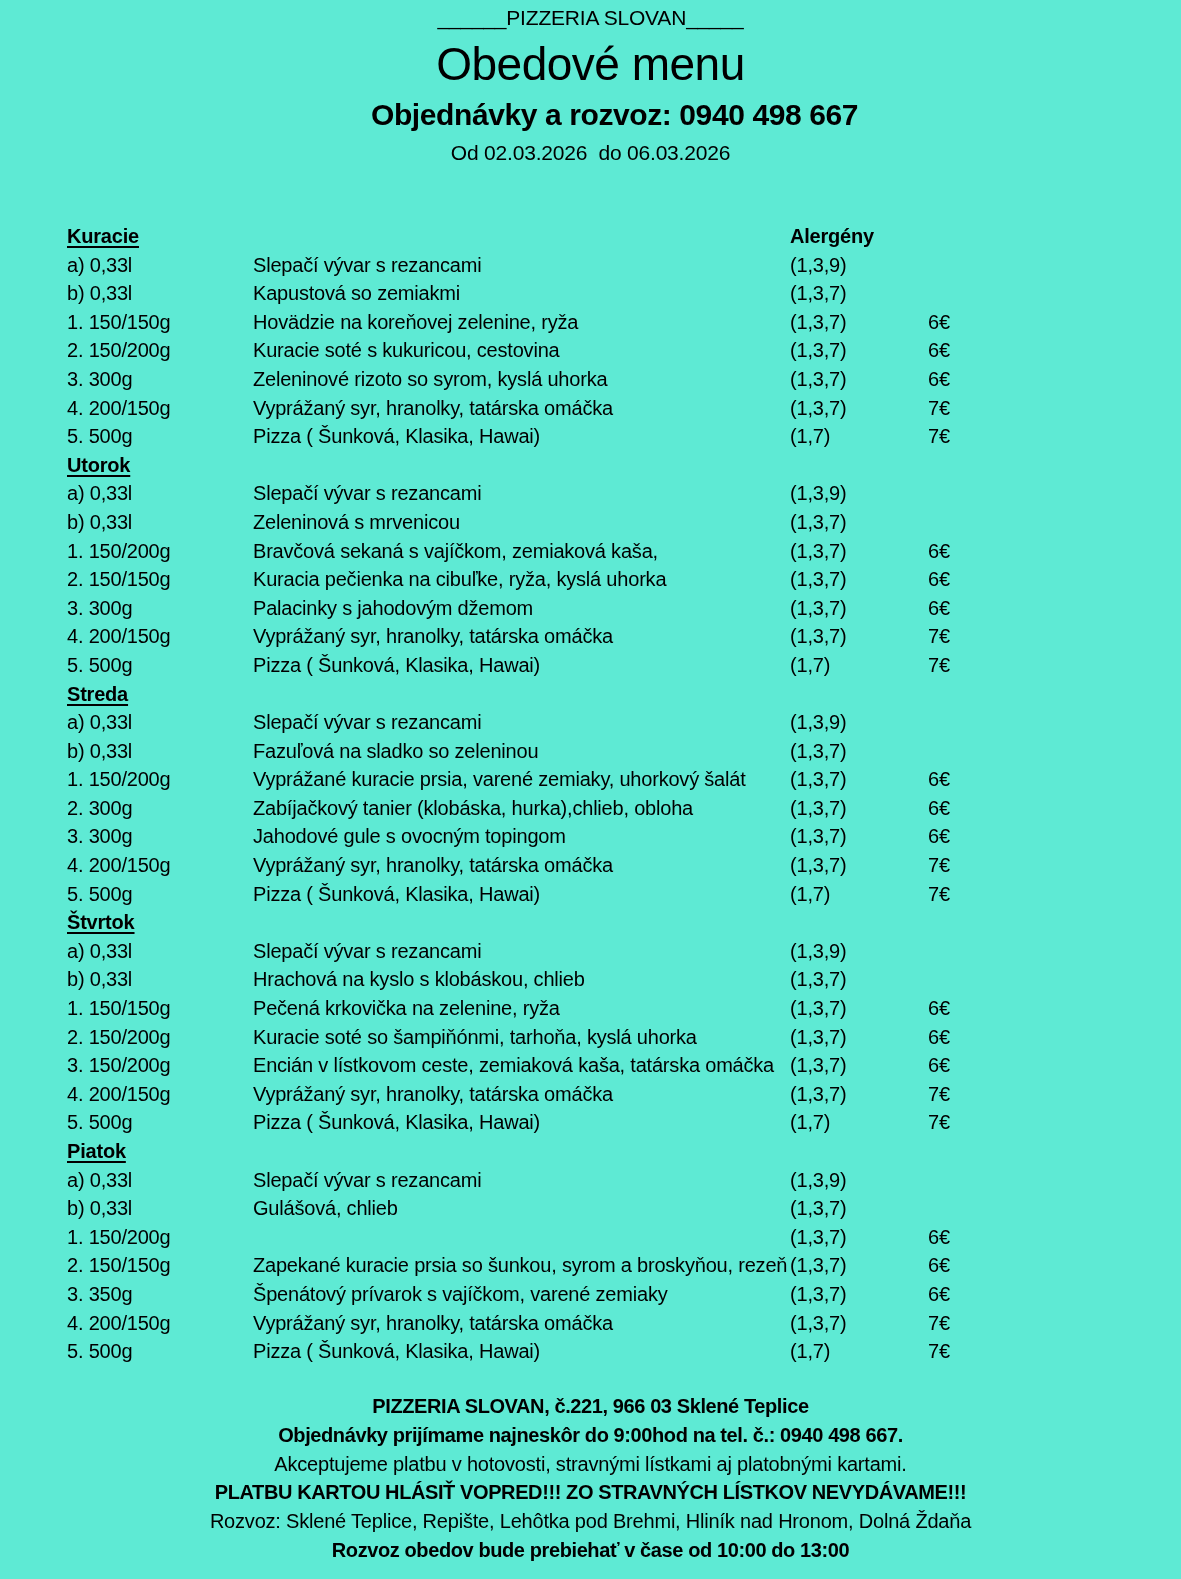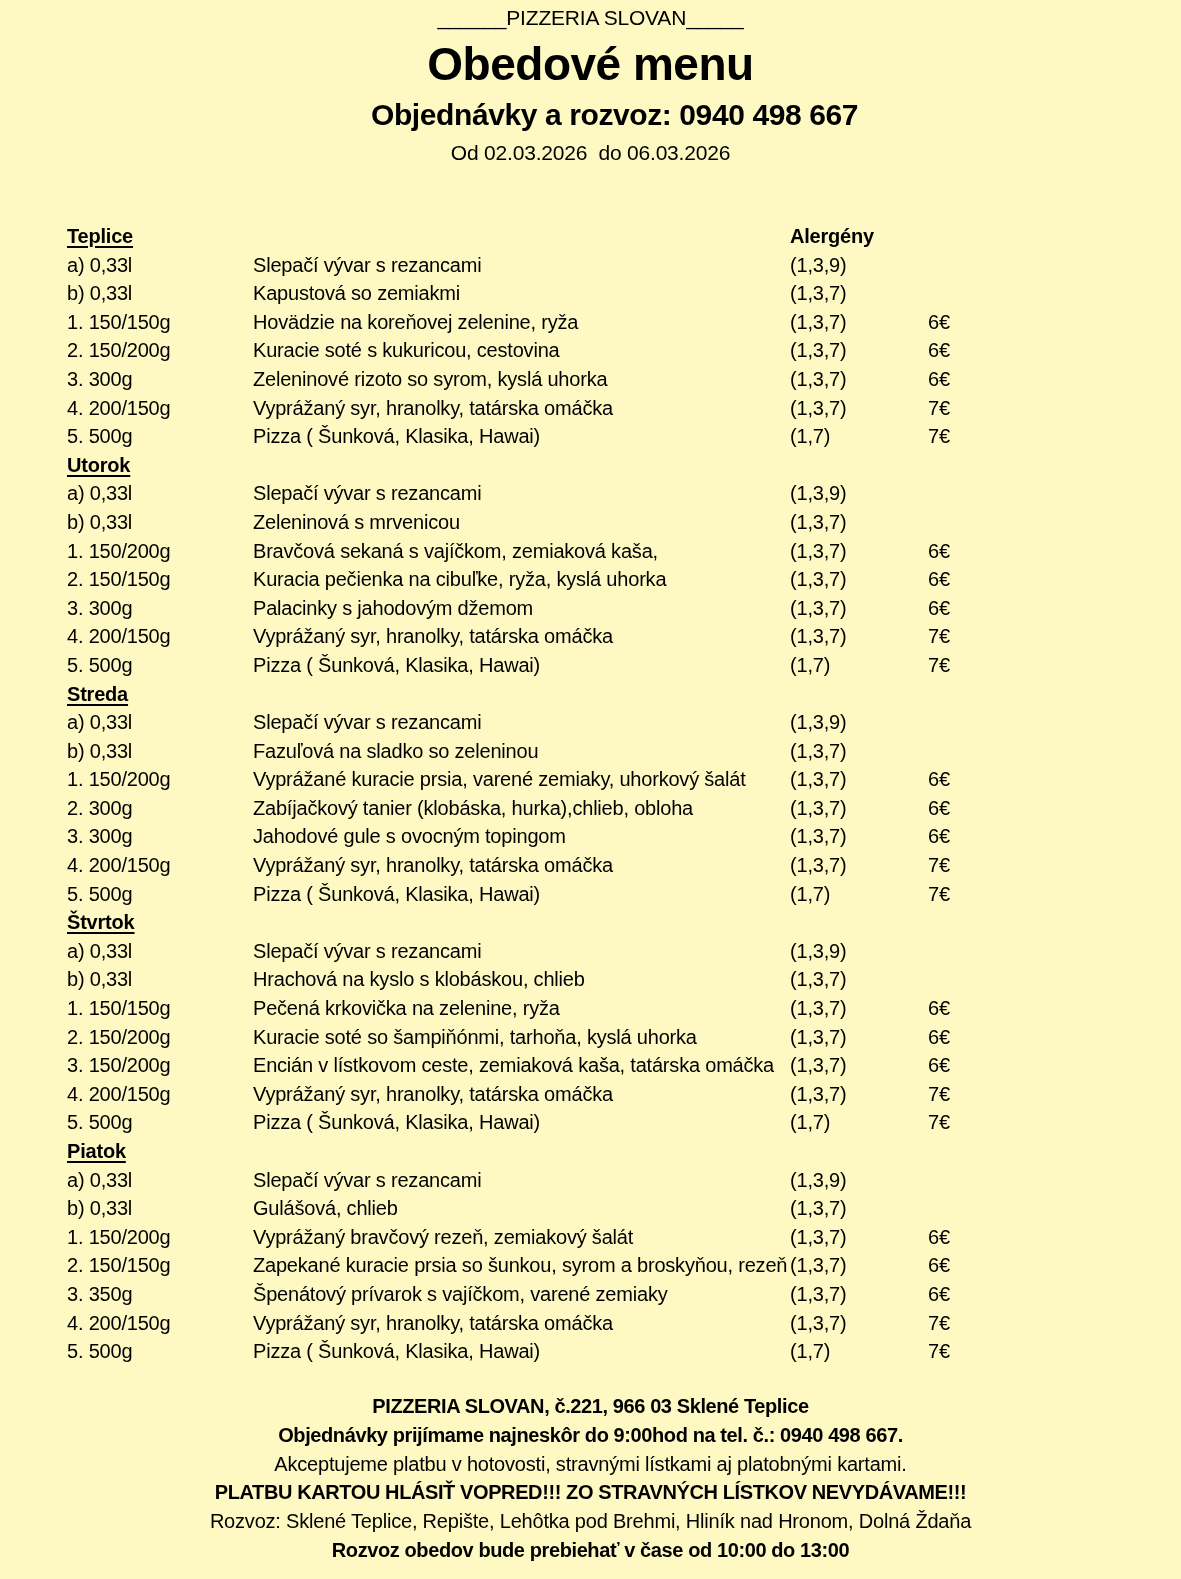--- a/index.html
+++ b/index.html
@@ -1,34 +1,34 @@
 <!DOCTYPE html>
 <html><head>
 <meta charset="utf-8">
 <style>
   html, body { margin: 0; padding: 0; background: #ffffff; }
   .page {
     position: relative;
     width: 1181px;
     height: 1579px;
-    background: #fef9c3;
+    background: #5eead4;
     color: #000000;
     font-family: "Liberation Sans", "DejaVu Sans", sans-serif;
     letter-spacing: -0.2px;
     overflow: hidden;
   }
   
   .top-line {
     position: absolute; top: 6px; left: 0; width: 100%;
     text-align: center; font-size: 21px; font-weight: 400;
   }
   .menu-title {
     position: absolute; top: 38px; left: 0; width: 100%;
     margin: 0; text-align: center;
-    font-size: 46px; line-height: 52px; font-weight: 700;
+    font-size: 46px; line-height: 52px; font-weight: 400;
     letter-spacing: -0.5px;
   }
   .orders-line {
     position: absolute; top: 97px; left: 0; width: 100%;
     text-align: center; font-size: 30px; line-height: 36px; font-weight: 700;
     letter-spacing: -0.4px;
     margin-left: 24px;
   }
   .date-range {
     position: absolute; top: 141px; left: 0; width: 100%;
@@ -65,21 +65,21 @@
 
   <div class="top-line">______PIZZERIA SLOVAN_____</div>
 
   <h1 class="menu-title">Obedové menu</h1>
 
   <div class="orders-line">Objednávky a rozvoz: 0940 498 667</div>
 
   <div class="date-range">Od 02.03.2026  do 06.03.2026</div>
 
   <div class="menu">
-      <div class="row"><span class="day">Teplice</span><span class="allergens-header">Alergény</span></div>
+      <div class="row"><span class="day">Kuracie</span><span class="allergens-header">Alergény</span></div>
       <div class="row">
         <span class="col-portion">a) 0,33l</span>
         <span class="col-dish">Slepačí vývar s rezancami</span>
         <span class="col-allergens">(1,3,9)</span>
       </div>
       <div class="row">
         <span class="col-portion">b) 0,33l</span>
         <span class="col-dish">Kapustová so zemiakmi</span>
         <span class="col-allergens">(1,3,7)</span>
       </div>
@@ -242,21 +242,20 @@
         <span class="col-dish">Slepačí vývar s rezancami</span>
         <span class="col-allergens">(1,3,9)</span>
       </div>
       <div class="row">
         <span class="col-portion">b) 0,33l</span>
         <span class="col-dish">Gulášová, chlieb</span>
         <span class="col-allergens">(1,3,7)</span>
       </div>
       <div class="row">
         <span class="col-portion">1. 150/200g</span>
-        <span class="col-dish">Vyprážaný bravčový rezeň, zemiakový šalát</span>
         <span class="col-allergens">(1,3,7)</span>
         <span class="col-price">6€</span>
       </div>
       <div class="row">
         <span class="col-portion">2. 150/150g</span>
         <span class="col-dish">Zapekané kuracie prsia so šunkou, syrom a broskyňou, rezeň</span>
         <span class="col-allergens">(1,3,7)</span>
         <span class="col-price">6€</span>
       </div>
       <div class="row">

